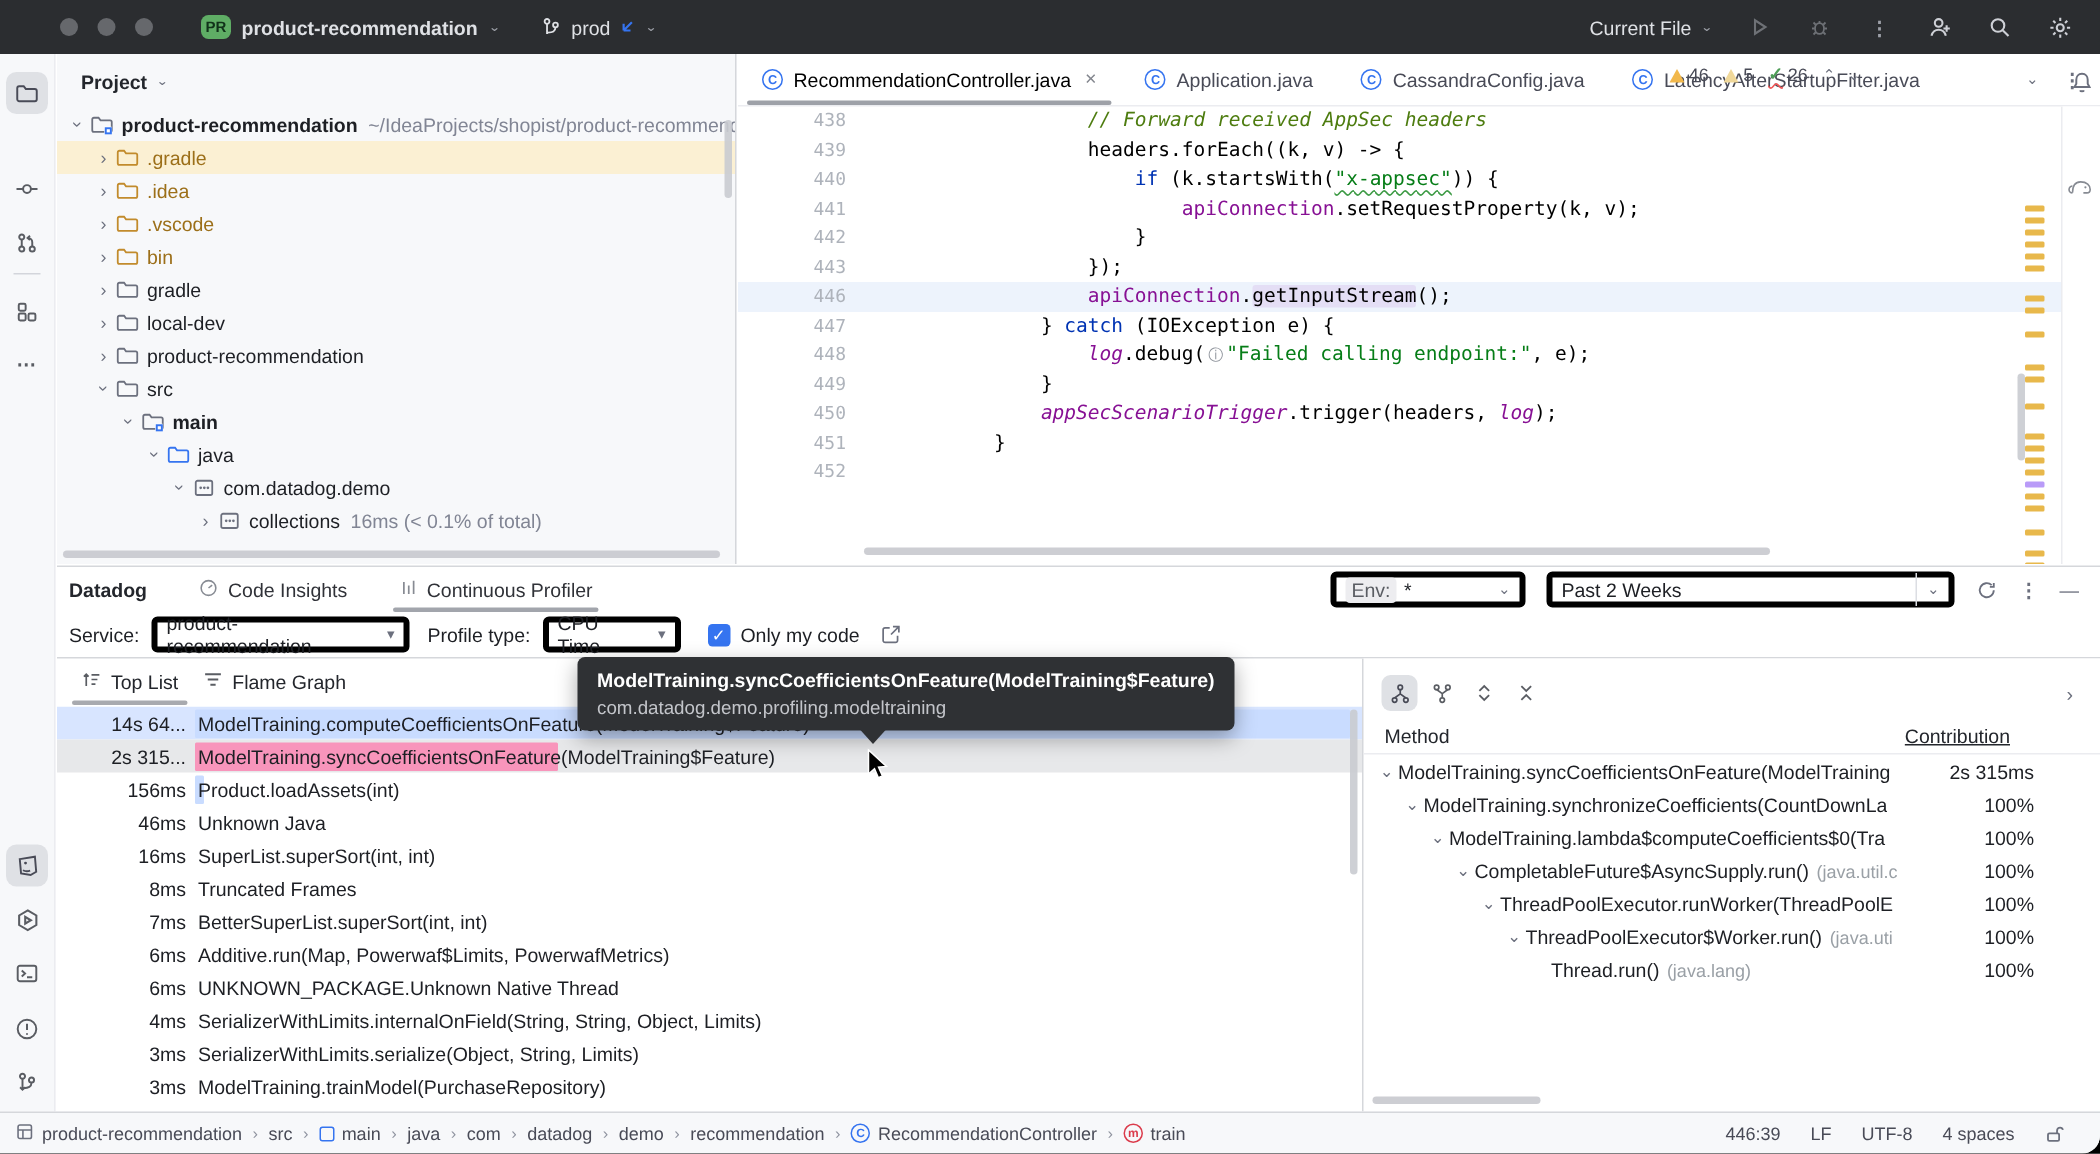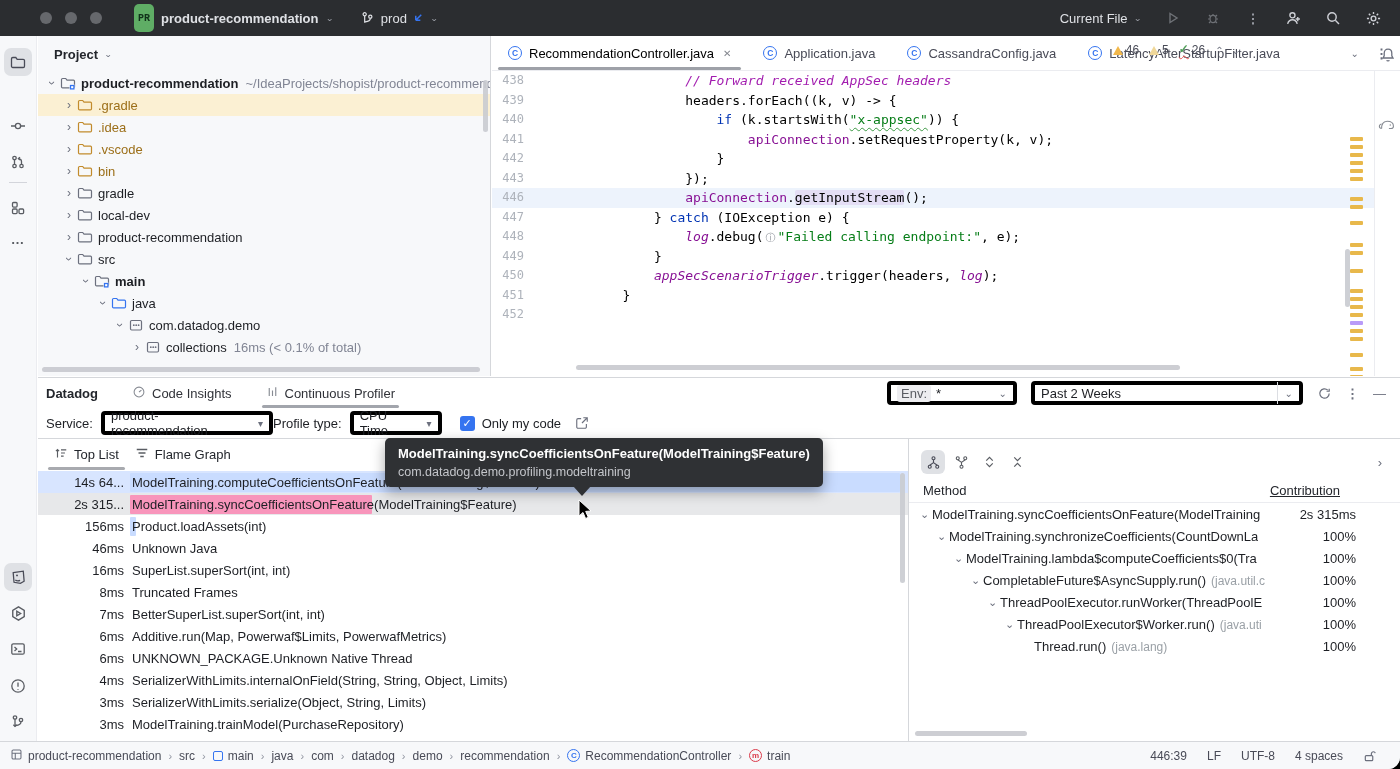--- a/index.html
+++ b/index.html
@@ -6,22 +6,22 @@
   *{box-sizing:border-box;}
   .app{position:relative;width:1400px;height:769px;overflow:hidden;
        font-family:"Liberation Sans",sans-serif;font-size:13px;background:#fff;
        border-bottom-right-radius:12px;}
   
   .titlebar{position:absolute;left:0;top:0;width:1400px;height:36px;background:#2b2d30;
             display:flex;align-items:center;color:#dfe1e5;}
   .traffic{display:flex;gap:13px;margin-left:40px;}
   .traffic span{width:12px;height:12px;border-radius:50%;background:#66686c;display:block;}
   .proj-chip{display:flex;align-items:center;gap:7px;margin-left:32px;cursor:default;}
-  .pr-badge{width:20px;height:28px;border-radius:5px;background:#5fad65;color:#11321a;
-            font-weight:bold;font-size:10px;display:flex;align-items:center;justify-content:center;font-family:Liberation Mono, monospace;}
+  .pr-badge{width:20px;height:16px;border-radius:5px;background:#5fad65;color:#11321a;
+            font-weight:bold;font-size:10px;display:flex;align-items:center;justify-content:center;}
   .tb-name{font-weight:600;font-size:13px;}
   .tb-chev{color:#9da0a8;font-size:10px;transform:scaleY(.8);}
   .branch-chip{display:flex;align-items:center;gap:6px;margin-left:26px;}
   .tb-right{margin-left:auto;display:flex;align-items:center;gap:22px;margin-right:18px;color:#9da0a8;}
   .runcfg{display:flex;align-items:center;gap:6px;color:#dfe1e5;}
   .tb-ic{width:18px;height:18px;display:flex;align-items:center;justify-content:center;}
   
   .toolstrip{position:absolute;left:0;top:36px;width:37px;height:705px;background:#f7f8fa;
              border-right:1px solid #ebecf0;}
   .strip-ic{position:absolute;left:4px;width:28px;height:28px;border-radius:7px;
@@ -53,24 +53,24 @@
           border-radius:2px;background:#9ea1a8;}
   .tab .close{color:#83868e;font-size:13px;margin-left:2px;}
   .cls-ic{width:14px;height:14px;border-radius:50%;border:1.4px solid #3574f0;color:#3574f0;
           font-size:8.5px;font-weight:bold;display:flex;align-items:center;justify-content:center;flex:0 0 14px;}
   .tab-actions{margin-left:auto;display:flex;align-items:center;gap:16px;padding-right:12px;color:#6c707e;}
   .rstripe{position:absolute;right:0;top:35px;width:26px;bottom:0;border-left:1px solid #ebecf0;background:#fff;}
   .code{position:absolute;left:0;top:35px;right:26px;bottom:0;overflow:hidden;
         font-family:"DejaVu Sans Mono","Liberation Mono",monospace;font-size:13px;}
   .cl{position:relative;height:19.5px;line-height:19.5px;white-space:pre;display:flex;}
   .cl .ln{width:46px;flex:0 0 46px;text-align:right;padding-right:14px;color:#aeb3bb;
-          font-size:12px;user-select:none;}
+          font-size:12px;user-select:none;margin-left:40px;}
   .cl .src{padding-left:22px;}
   .cl.cur{background:#edf3fc;}
-  .c-cmt{color:#a21caf;font-style:italic;}
+  .c-cmt{color:#4d7c0f;font-style:italic;}
   .c-kw{color:#0033b3;}
   .c-str,.c-strw{color:#067d17;}
   .c-strw{text-decoration:underline wavy #3c9a44 1px;text-underline-offset:3px;}
   .c-num{color:#1750eb;}
   .c-fld{color:#871094;}
   .c-fldi{color:#871094;font-style:italic;}
   .c-hl{background:#e4def5;border-radius:2px;}
   .c-inlay{color:#8e939b;font-size:10px;padding:0 2px;}
   .inspect{position:absolute;right:160px;top:6px;display:flex;align-items:center;gap:10px;
            color:#494b57;font-size:12px;font-family:"Liberation Sans",sans-serif;}
@@ -593,21 +593,21 @@
         <span style="color:#6c707e;font-weight:bold;">⋮</span>
         <span style="color:#6c707e;">—</span>
       </div>
     </div>
     <div class="dd-filters">
       <span style="margin-left:8px;">Service:</span>
       <div class="combo" style="width:172px;margin-left:8px;">
         <span>product-recommendation</span>
         <span class="cchev">▾</span>
       </div>
-      <span style="">Profile type:</span>
+      <span style="margin-left:12px;">Profile type:</span>
       <div class="combo" style="width:92px;margin-left:8px;">
         <span>CPU Time</span>
         <span class="cchev">▾</span>
       </div>
       <span class="checkbox" style="margin-left:18px;">✓</span>
       <span>Only my code</span>
       <svg style="margin-left:14px;" width="14" height="14" viewBox="0 0 16 16">
           <g fill="none" stroke="#6c707e" stroke-width="1.3">
             <path d="M7 3H3.5A1.5 1.5 0 0 0 2 4.5v8A1.5 1.5 0 0 0 3.5 14h8a1.5 1.5 0 0 0 1.5-1.5V9"></path>
             <path d="M9.5 2H14v4.5M14 2 8 8"></path>

